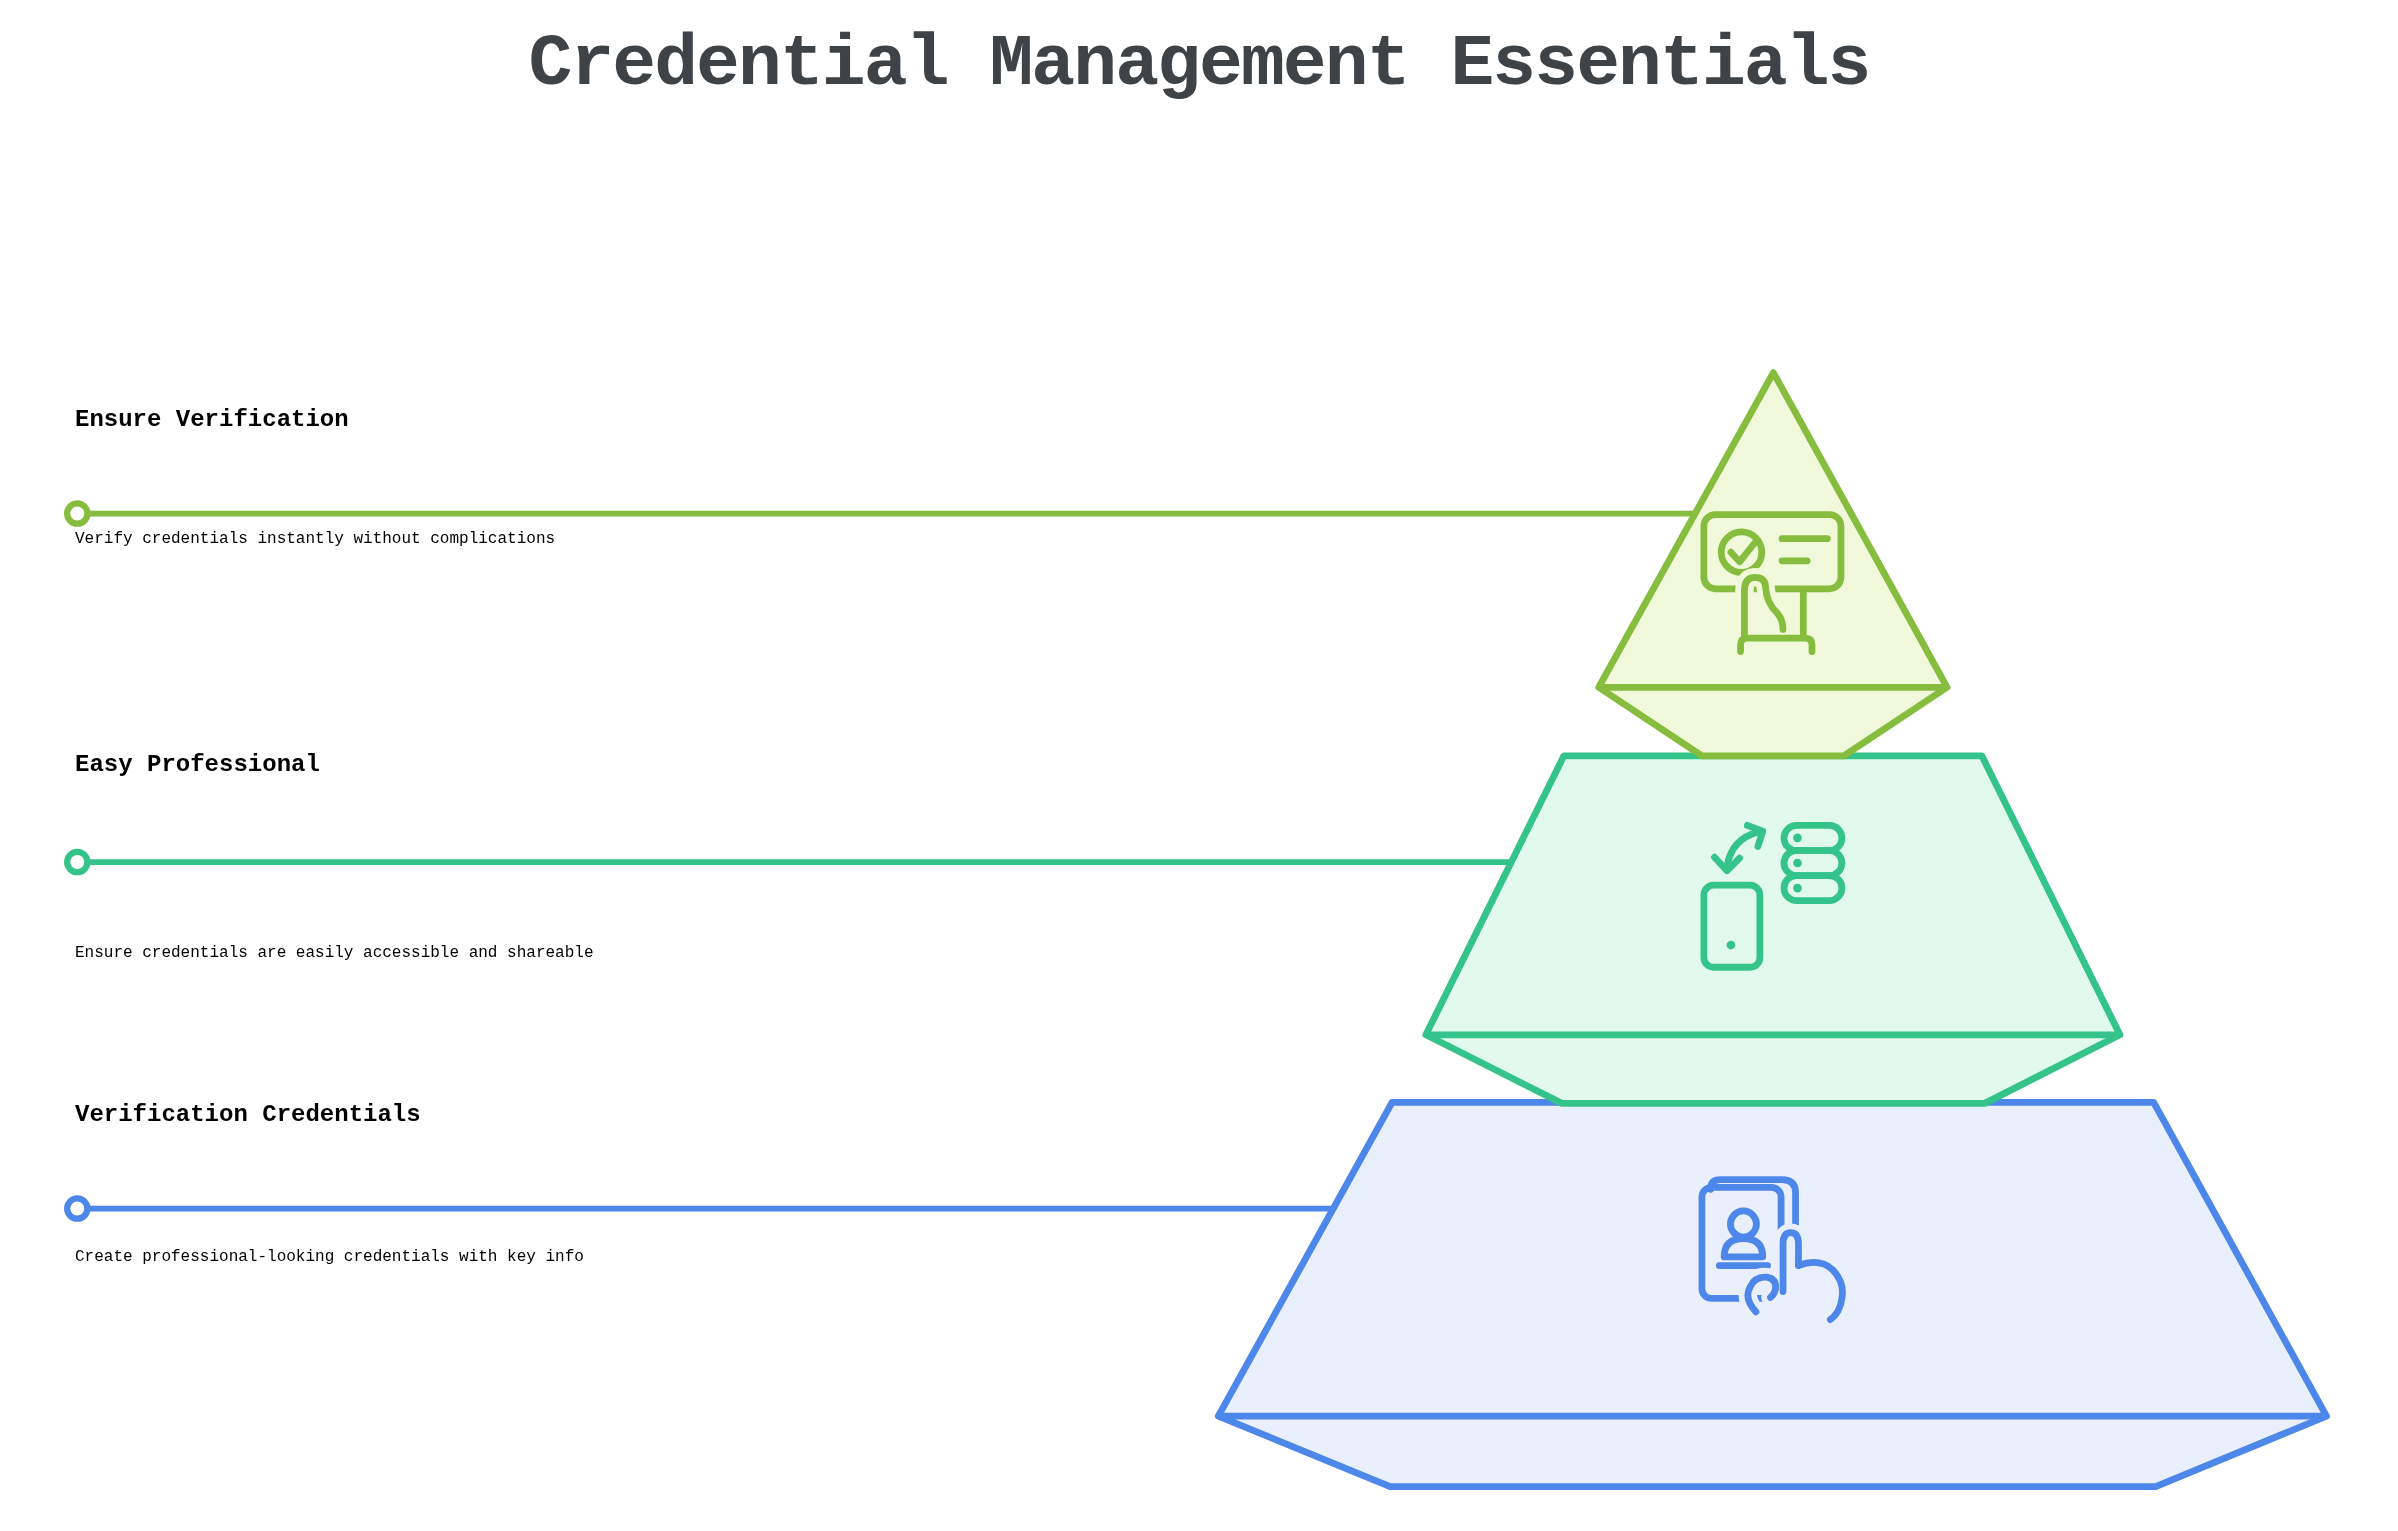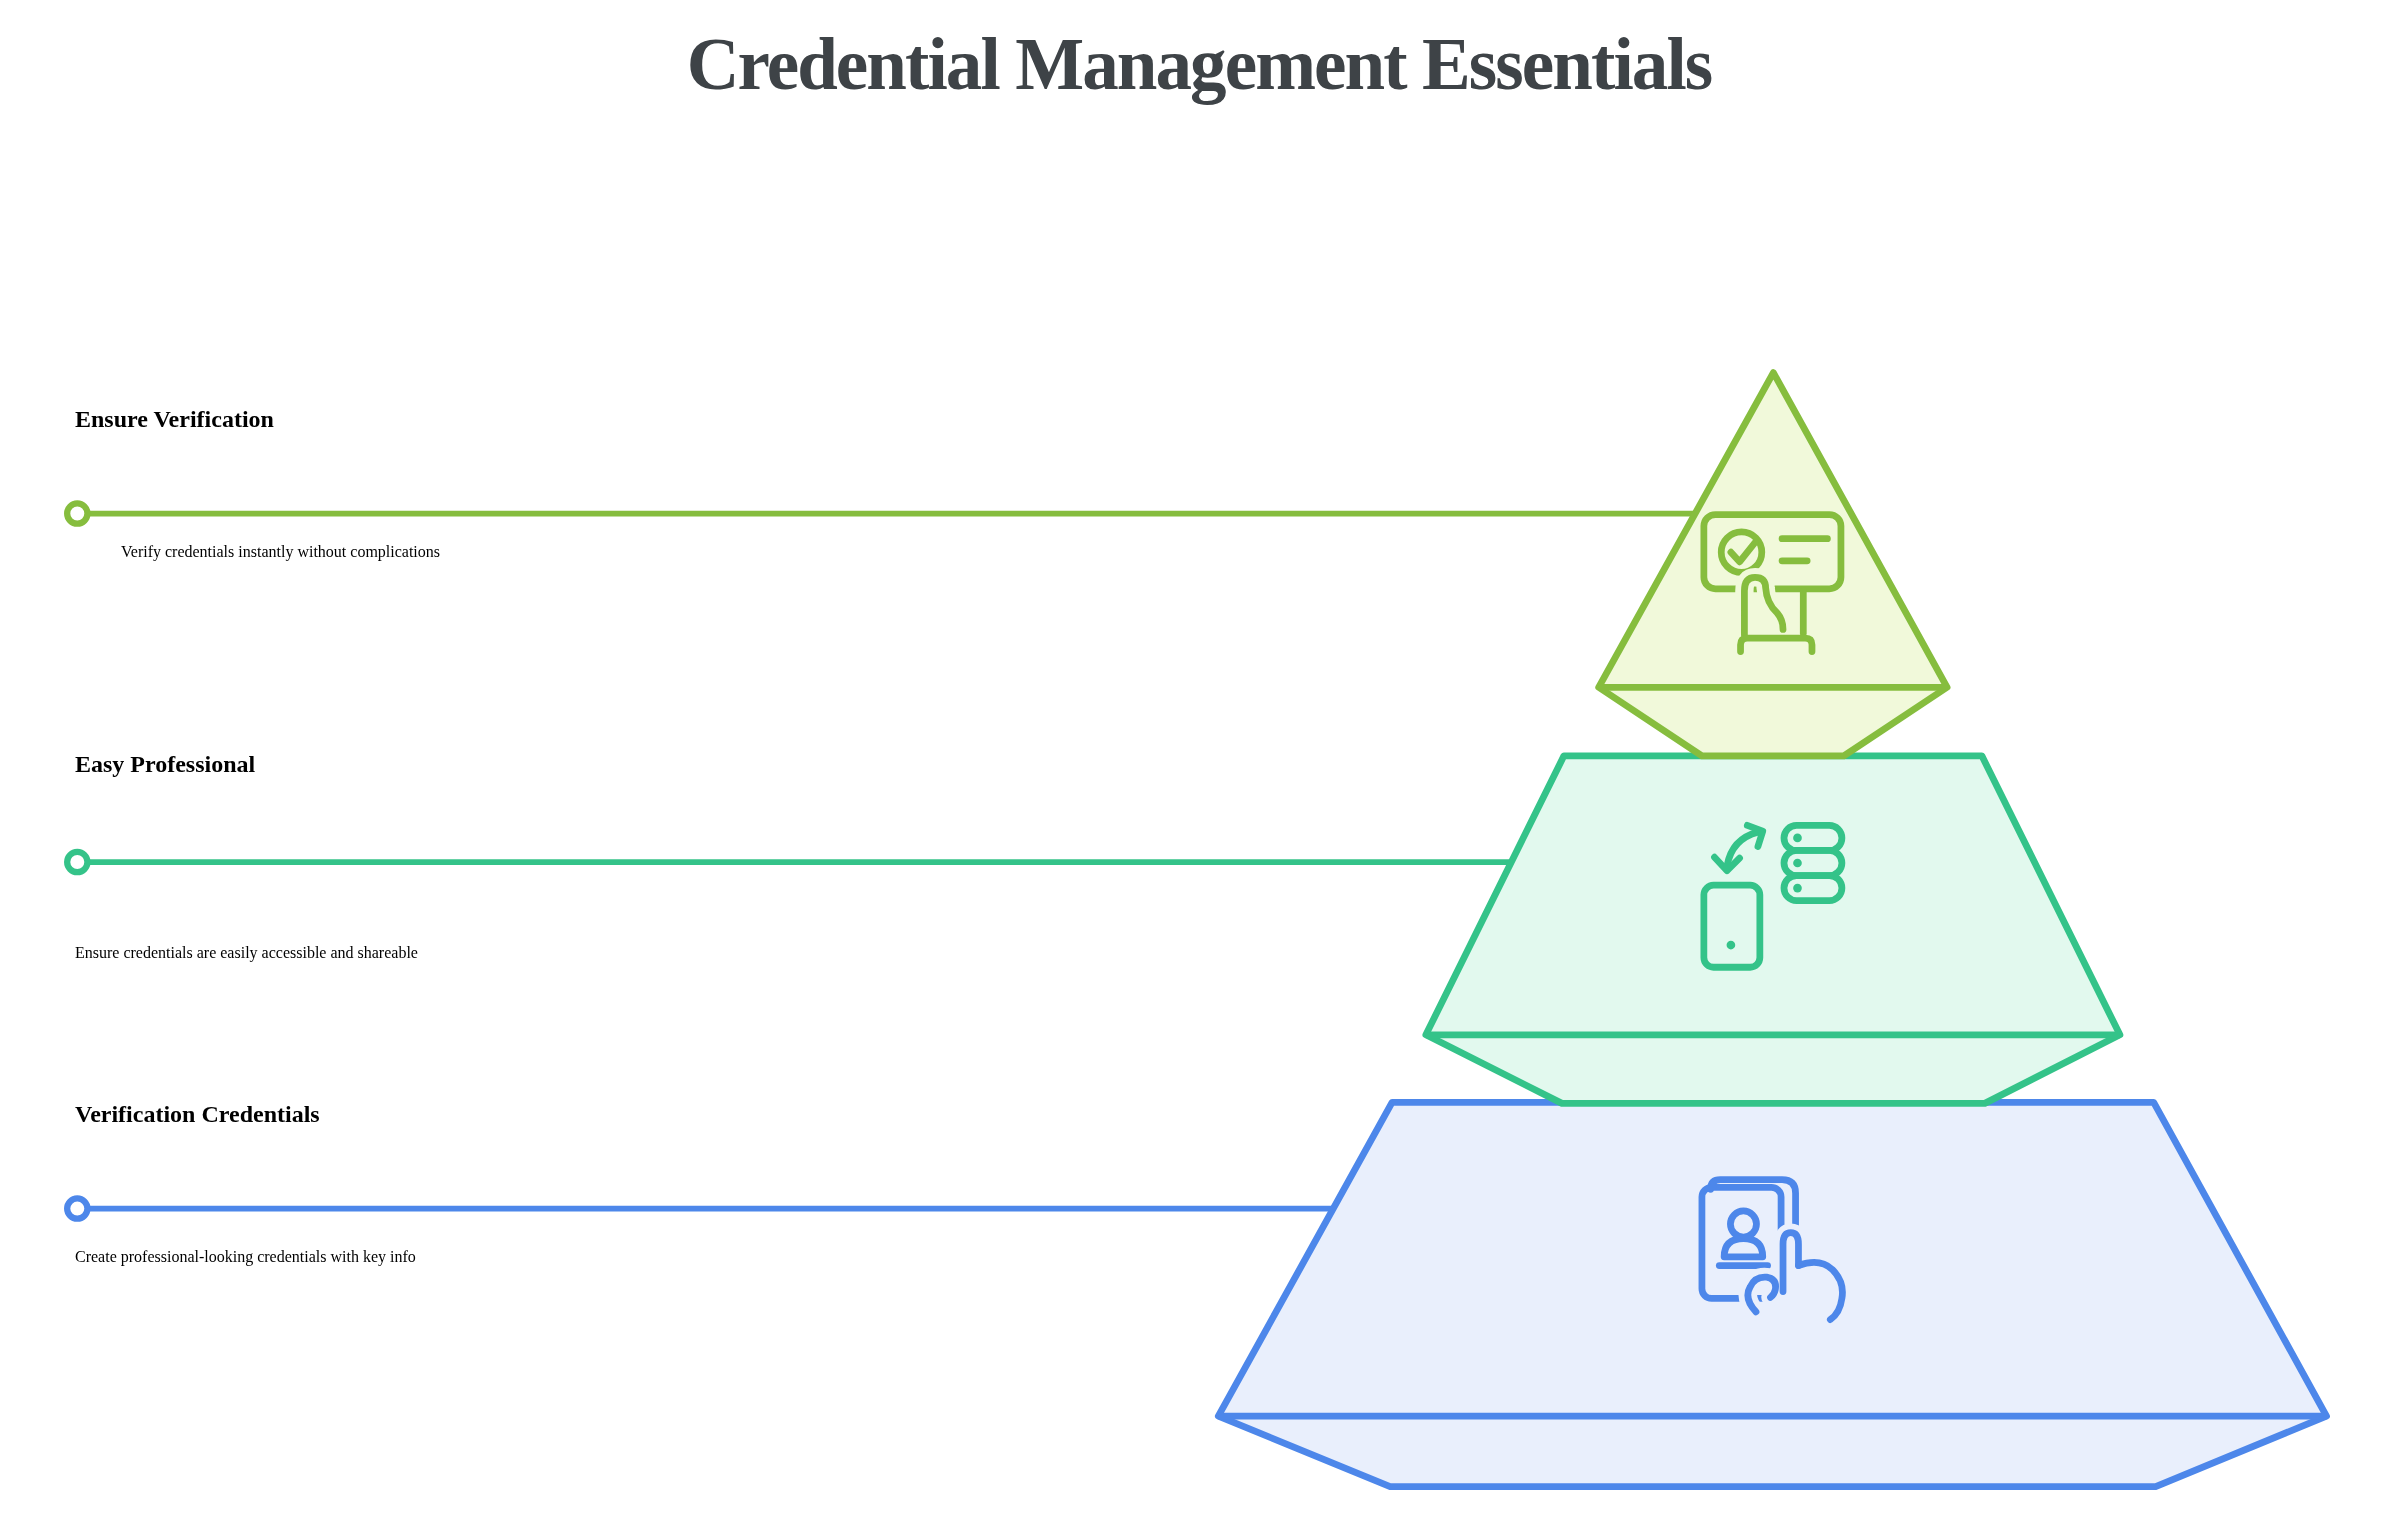--- a/index.html
+++ b/index.html
@@ -1,40 +1,40 @@
 <!DOCTYPE html>
 <html style="--lime: #86bd3e; --lime-fill: #f1f9da; --emerald: #34c389; --emerald-fill: #e2f9ee; --blue: #4d87ea; --blue-fill: #e9effc; --title-text: #3e4347; --body-text: #474c51; --background: #ffffff;"><head>
 <meta charset="utf-8">
 <style>
   html,body{margin:0;padding:0;background:#ffffff;}
   .stage{
     position:relative;
     width:2398px;
     height:1531px;
     background:#ffffff;
-    font-family:Liberation Serif, serif;
+    font-family:Liberation Mono, monospace;
     overflow:hidden;
   }
   .title{
     position:absolute;
     top:23px; left:0; right:0;
     margin:0;
     text-align:center;
     font-size:73px;
     font-weight:bold;
     letter-spacing:-1.9px;
     color:var(--title-text);
   }
   .art{
     position:absolute;
     top:0; left:0;
     width:2398px; height:1531px;
   }
   .section{position:absolute; left:75px; margin:0;}
-  .h-0{top:406px;} .d-0{top:543px;margin-left:46px;}
+  .h-0{top:406px;} .d-0{top:530px;}
   .h-1{top:751px;} .d-1{top:944px;text-align:right;}
   .h-2{top:1101px;} .d-2{top:1240px;margin-top:8px;}
   .lvl{stroke-width:7; stroke-linejoin:round;}
   .ic{fill:none; stroke-width:7; stroke-linecap:round; stroke-linejoin:round;}
   .halo{fill:none; stroke-width:19; stroke-linecap:round; stroke-linejoin:round;}
   .conn{stroke-width:6;}
   .dot{fill:#ffffff; stroke-width:6.5;}
 </style>
 </head>
 <body>

